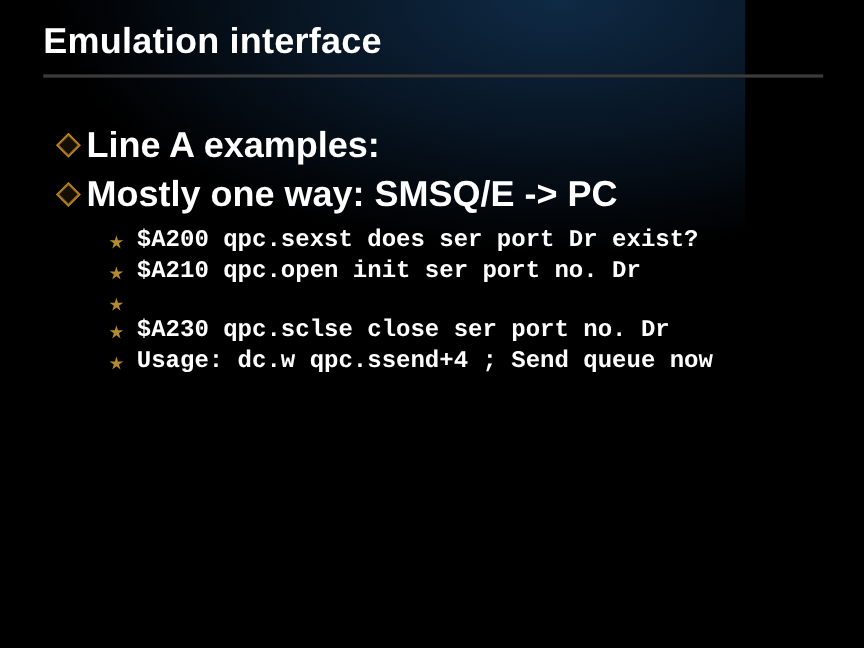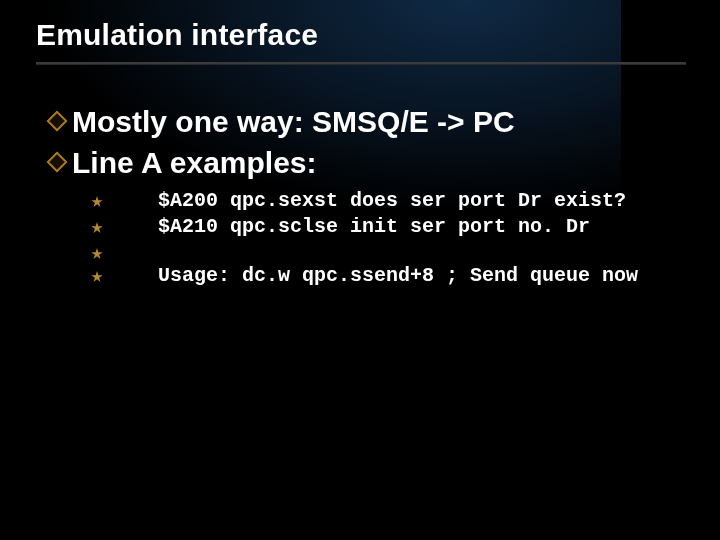--- a/index.html
+++ b/index.html
@@ -58,21 +58,20 @@
     line-height: 1.22;
   }
   .l2-group {
     margin-top: 8px;
     margin-left: 44px;
   }
   .l2 {
     display: flex;
     align-items: flex-start;
     margin-bottom: 3px;
-    gap: 44px;
   }
   .l2-bullet {
     flex: 0 0 auto;
     margin-right: 10px;
     margin-top: 6px;
   }
   .l2-text {
     color: #ffffff;
     font-family: "Courier New", Courier, monospace;
     font-size: 20px;
@@ -93,68 +92,76 @@
 
   <div class="body">
 
     <div class="l1">
       <span class="l1-bullet">
         <svg width="22" height="22" viewBox="0 0 22 22">
           <polygon points="11,2 20,11 11,20 2,11" fill="none" stroke="#c08a1f" stroke-width="2"></polygon>
           <polygon points="11,2 20,11 11,20 2,11" fill="rgba(60,40,10,0.35)"></polygon>
         </svg>
       </span>
-      <span class="l1-text">Mostly one way: SMSQ/E -&gt; PC</span>
+      <span class="l1-text">Line A examples:</span>
     </div>
 
     <div class="l1">
       <span class="l1-bullet">
         <svg width="22" height="22" viewBox="0 0 22 22">
           <polygon points="11,2 20,11 11,20 2,11" fill="none" stroke="#c08a1f" stroke-width="2"></polygon>
           <polygon points="11,2 20,11 11,20 2,11" fill="rgba(60,40,10,0.35)"></polygon>
         </svg>
       </span>
-      <span class="l1-text">Line A examples:</span>
+      <span class="l1-text">Mostly one way: SMSQ/E -&gt; PC</span>
     </div>
 
     <div class="l2-group">
 
       <div class="l2">
         <span class="l2-bullet">
           <svg width="14" height="14" viewBox="0 0 14 14">
             <polygon points="7,1 8.3,5.2 12.7,5.2 9.1,7.7 10.5,12 7,9.3 3.5,12 4.9,7.7 1.3,5.2 5.7,5.2" fill="#b48a2e"></polygon>
           </svg>
         </span>
         <span class="l2-text">$A200 qpc.sexst does ser port Dr exist?</span>
       </div>
 
       <div class="l2">
         <span class="l2-bullet">
           <svg width="14" height="14" viewBox="0 0 14 14">
             <polygon points="7,1 8.3,5.2 12.7,5.2 9.1,7.7 10.5,12 7,9.3 3.5,12 4.9,7.7 1.3,5.2 5.7,5.2" fill="#b48a2e"></polygon>
           </svg>
         </span>
-        <span class="l2-text">$A210 qpc.sclse init ser port no. Dr</span>
+        <span class="l2-text">$A210 qpc.open init ser port no. Dr</span>
       </div>
 
       <div class="l2">
         <span class="l2-bullet">
           <svg width="14" height="14" viewBox="0 0 14 14">
             <polygon points="7,1 8.3,5.2 12.7,5.2 9.1,7.7 10.5,12 7,9.3 3.5,12 4.9,7.7 1.3,5.2 5.7,5.2" fill="#b48a2e"></polygon>
           </svg>
         </span>
       </div>
 
+      <div class="l2">
+        <span class="l2-bullet">
+          <svg width="14" height="14" viewBox="0 0 14 14">
+            <polygon points="7,1 8.3,5.2 12.7,5.2 9.1,7.7 10.5,12 7,9.3 3.5,12 4.9,7.7 1.3,5.2 5.7,5.2" fill="#b48a2e"></polygon>
+          </svg>
+        </span>
+        <span class="l2-text">$A230 qpc.sclse close ser port no. Dr</span>
+      </div>
 
 
       <div class="l2">
         <span class="l2-bullet">
           <svg width="14" height="14" viewBox="0 0 14 14">
             <polygon points="7,1 8.3,5.2 12.7,5.2 9.1,7.7 10.5,12 7,9.3 3.5,12 4.9,7.7 1.3,5.2 5.7,5.2" fill="#b48a2e"></polygon>
           </svg>
         </span>
-        <span class="l2-text">Usage: dc.w qpc.ssend+8 ; Send queue now</span>
+        <span class="l2-text">Usage: dc.w qpc.ssend+4 ; Send queue now</span>
       </div>
 
     </div>
 
   </div>
 </div>
 
 </body></html>

